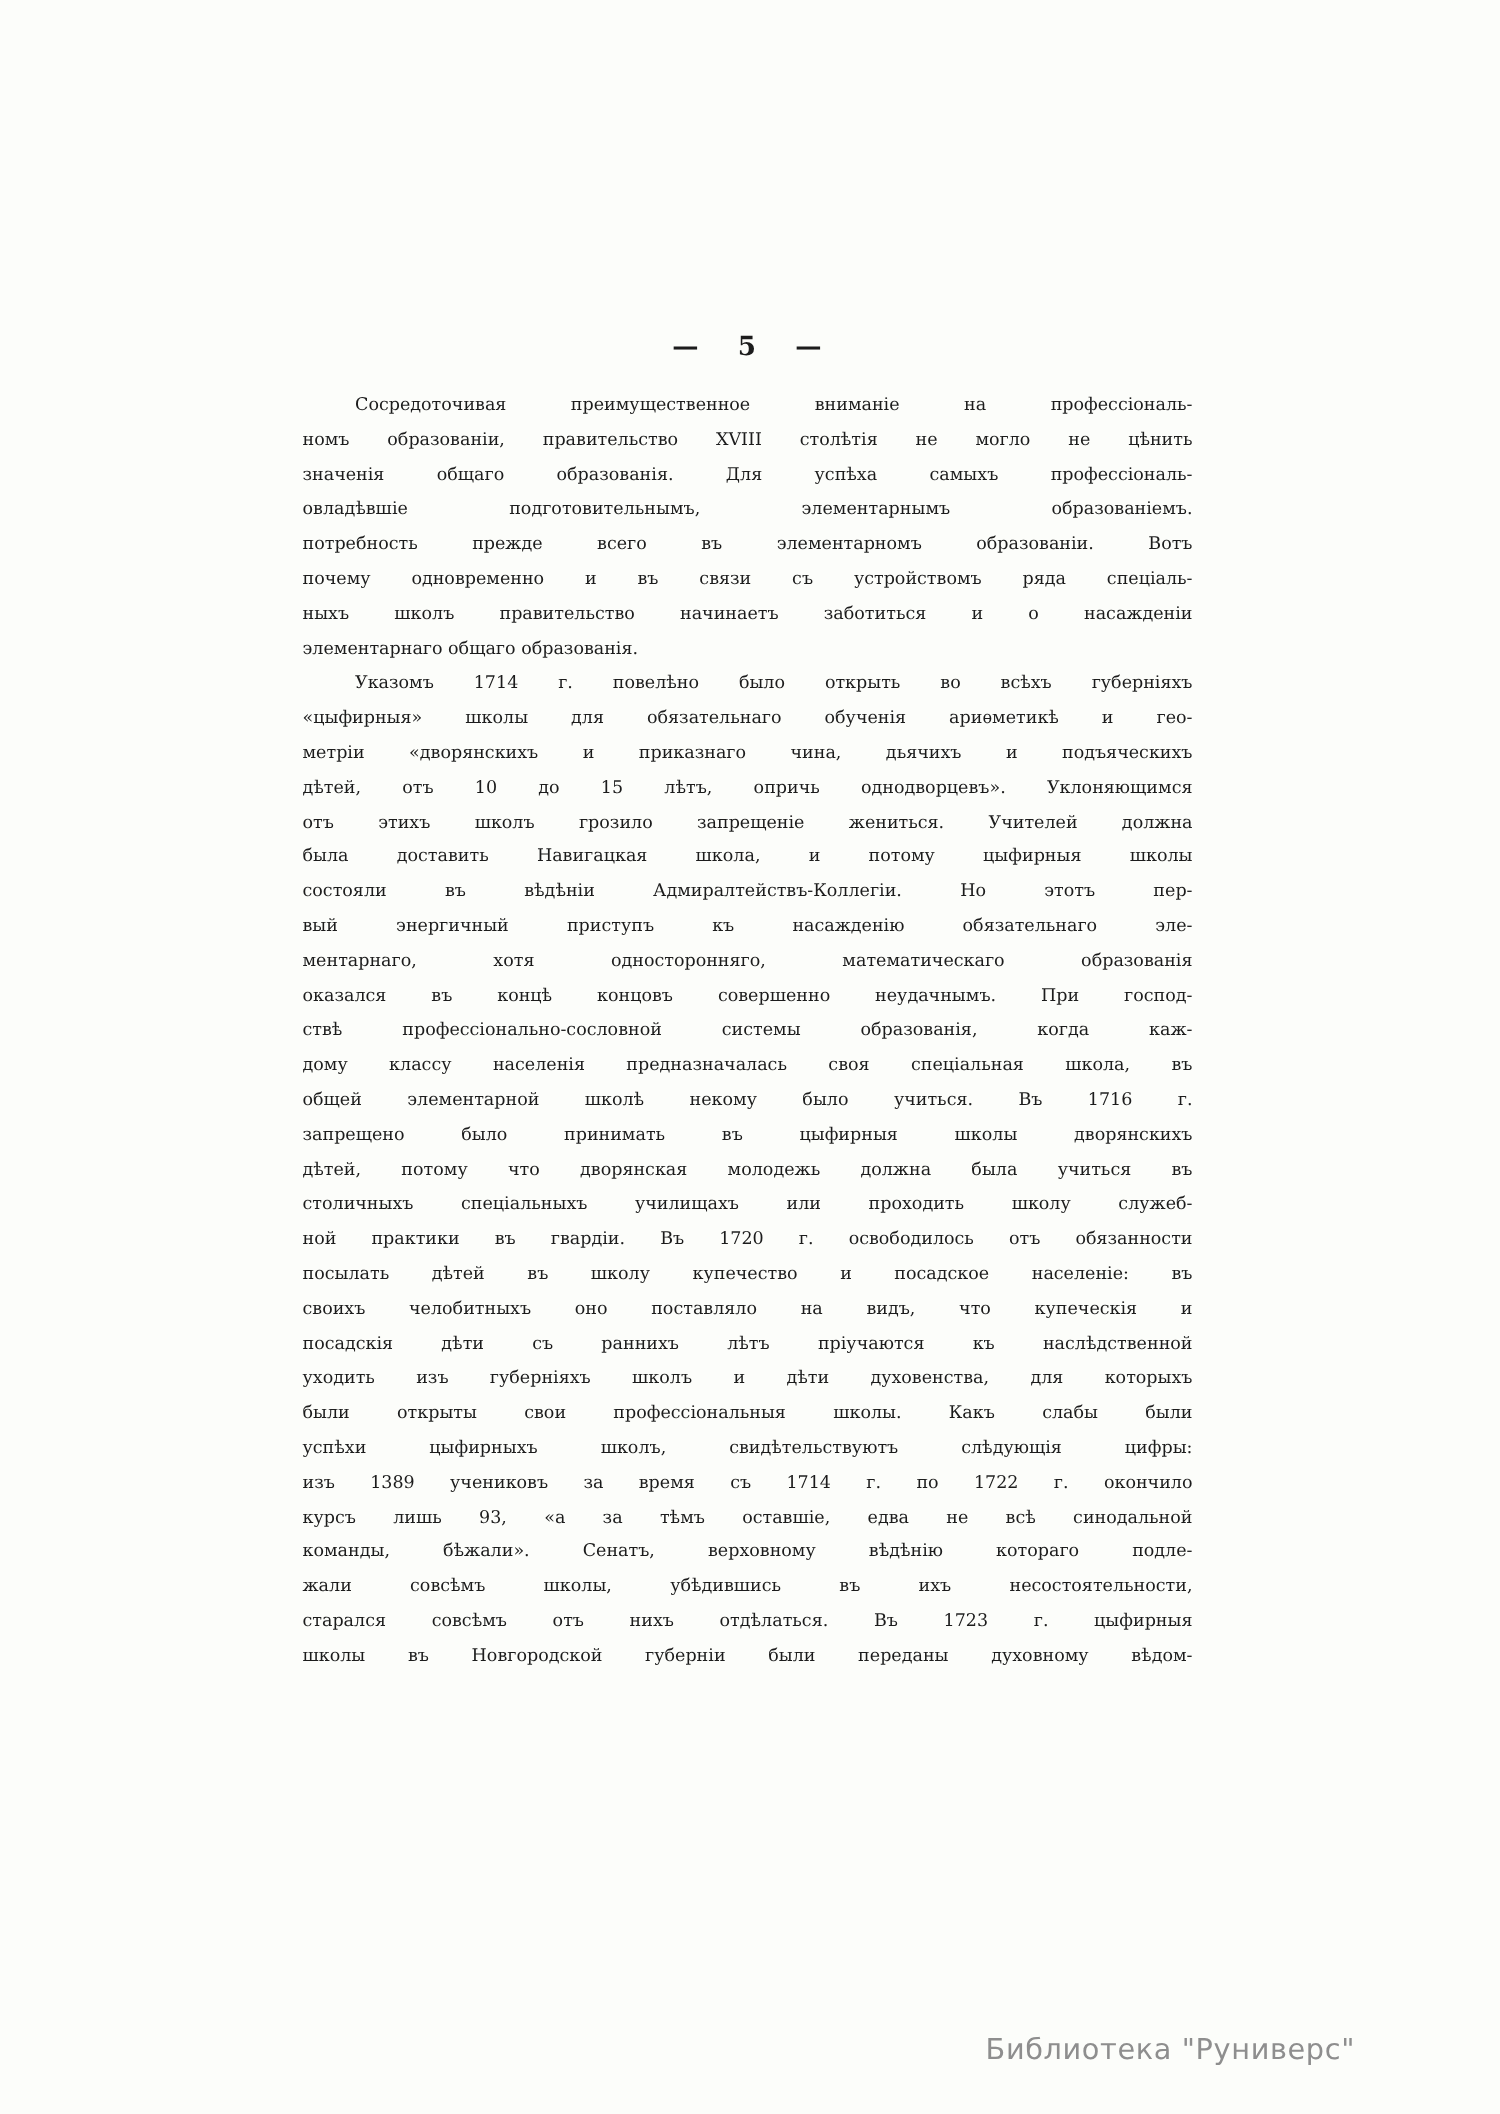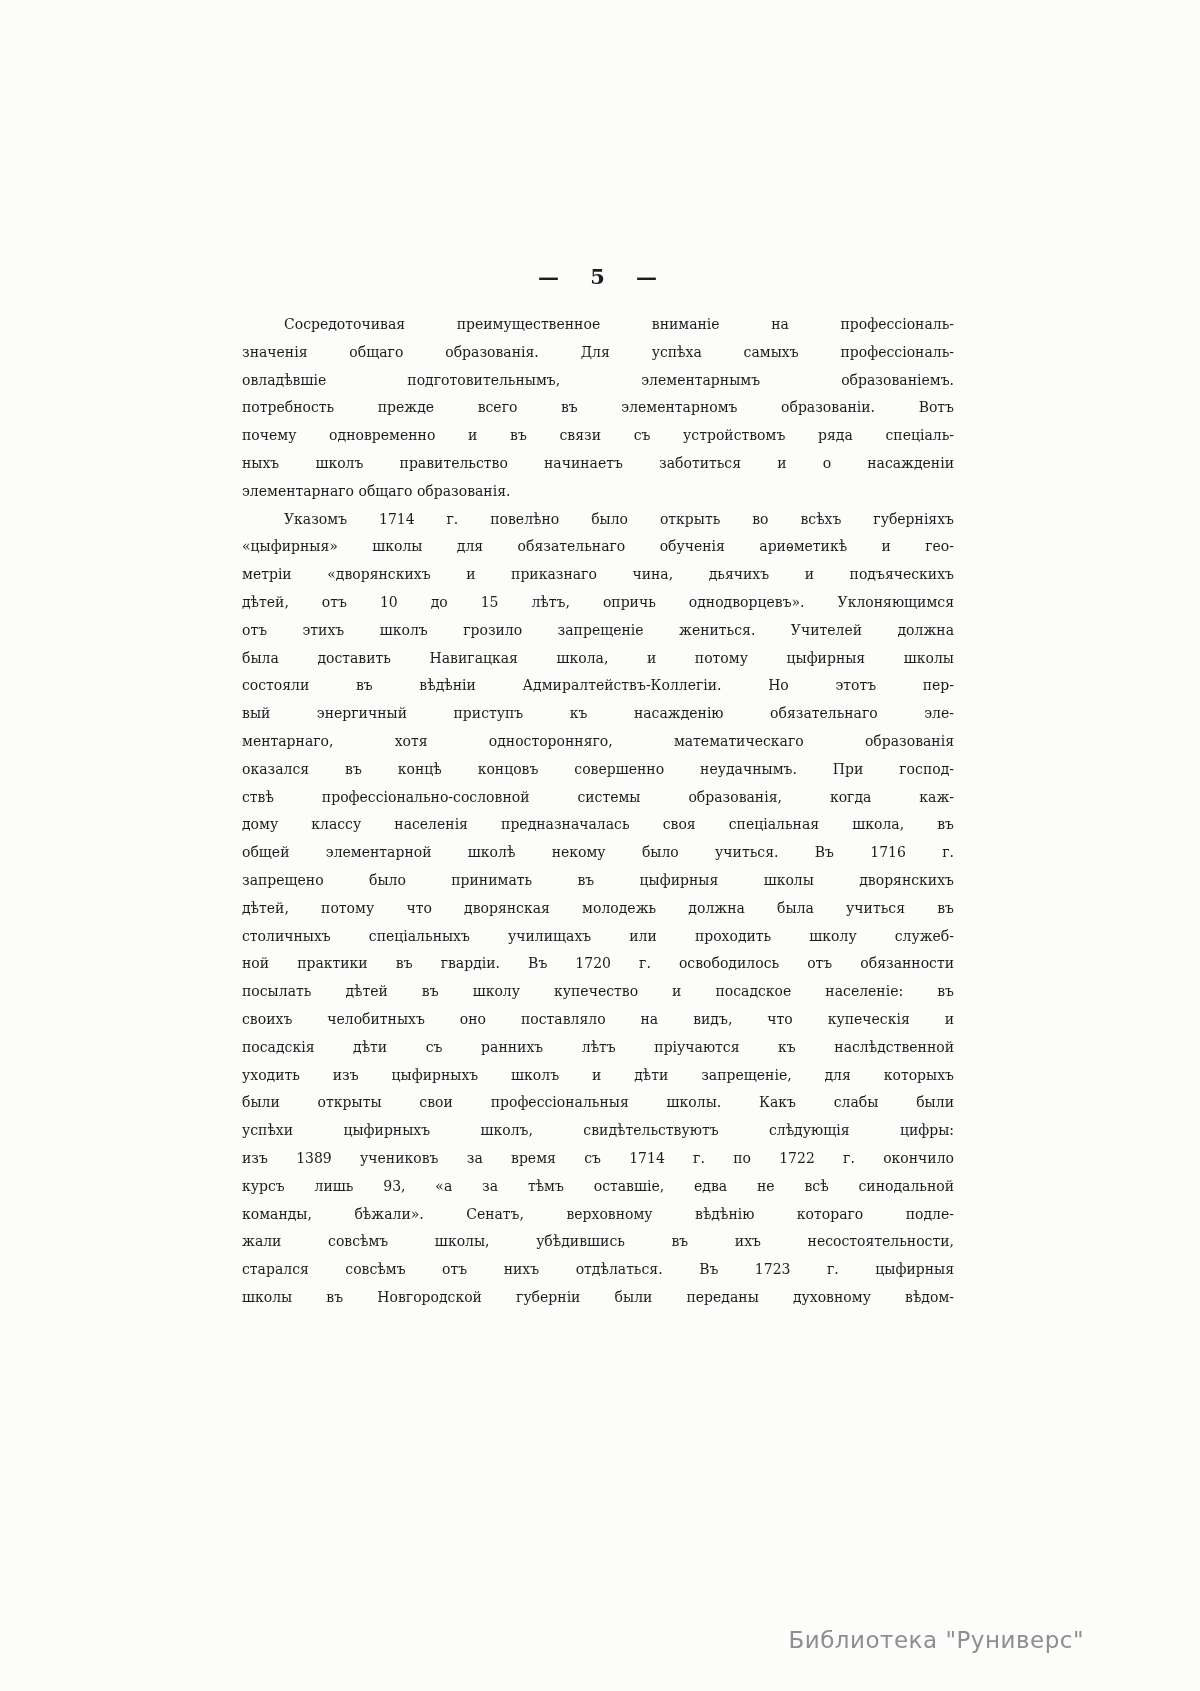--- a/index.html
+++ b/index.html
@@ -61,20 +61,21 @@
   }
 </style>
 </head>
 <body>
 
 <div class="page-number">— 5 —</div>
 
 <div class="text-block">
     <div class="para">
       <div class="line indent">Сосредоточивая преимущественное вниманіе на профессіональ-</div>
+      <div class="line">номъ образованіи, правительство XVIII столѣтія не могло не цѣнить</div>
       <div class="line">значенія общаго образованія. Для успѣха самыхъ профессіональ-</div>
       <div class="line">овладѣвшіе подготовительнымъ, элементарнымъ образованіемъ.</div>
       <div class="line">потребность прежде всего въ элементарномъ образованіи. Вотъ</div>
       <div class="line">почему одновременно и въ связи съ устройствомъ ряда спеціаль-</div>
       <div class="line">ныхъ школъ правительство начинаетъ заботиться и о насажденіи</div>
       <div class="line no-justify-last">элементарнаго общаго образованія.</div>
     </div>
     <div class="para">
       <div class="line indent">Указомъ 1714 г. повелѣно было открыть во всѣхъ губерніяхъ</div>
       <div class="line">«цыфирныя» школы для обязательнаго обученія ариѳметикѣ и гео-</div>
@@ -89,21 +90,21 @@
       <div class="line">ствѣ профессіонально-сословной системы образованія, когда каж-</div>
       <div class="line">дому классу населенія предназначалась своя спеціальная школа, въ</div>
       <div class="line">общей элементарной школѣ некому было учиться. Въ 1716 г.</div>
       <div class="line">запрещено было принимать въ цыфирныя школы дворянскихъ</div>
       <div class="line">дѣтей, потому что дворянская молодежь должна была учиться въ</div>
       <div class="line">столичныхъ спеціальныхъ училищахъ или проходить школу служеб-</div>
       <div class="line">ной практики въ гвардіи. Въ 1720 г. освободилось отъ обязанности</div>
       <div class="line">посылать дѣтей въ школу купечество и посадское населеніе: въ</div>
       <div class="line">своихъ челобитныхъ оно поставляло на видъ, что купеческія и</div>
       <div class="line">посадскія дѣти съ раннихъ лѣтъ пріучаются къ наслѣдственной</div>
-      <div class="line">уходить изъ цыфирныхъ школъ и дѣти запрещеніе, для которыхъ</div>
+      <div class="line">уходить изъ губерніяхъ школъ и дѣти духовенства, для которыхъ</div>
       <div class="line">были открыты свои профессіональныя школы. Какъ слабы были</div>
       <div class="line">успѣхи цыфирныхъ школъ, свидѣтельствуютъ слѣдующія цифры:</div>
       <div class="line">изъ 1389 учениковъ за время съ 1714 г. по 1722 г. окончило</div>
       <div class="line">курсъ лишь 93, «а за тѣмъ оставшіе, едва не всѣ синодальной</div>
       <div class="line">команды, бѣжали». Сенатъ, верховному вѣдѣнію котораго подле-</div>
       <div class="line">жали совсѣмъ школы, убѣдившись въ ихъ несостоятельности,</div>
       <div class="line">старался совсѣмъ отъ нихъ отдѣлаться. Въ 1723 г. цыфирныя</div>
       <div class="line">школы въ Новгородской губерніи были переданы духовному вѣдом-</div>
     </div>
   </div>

